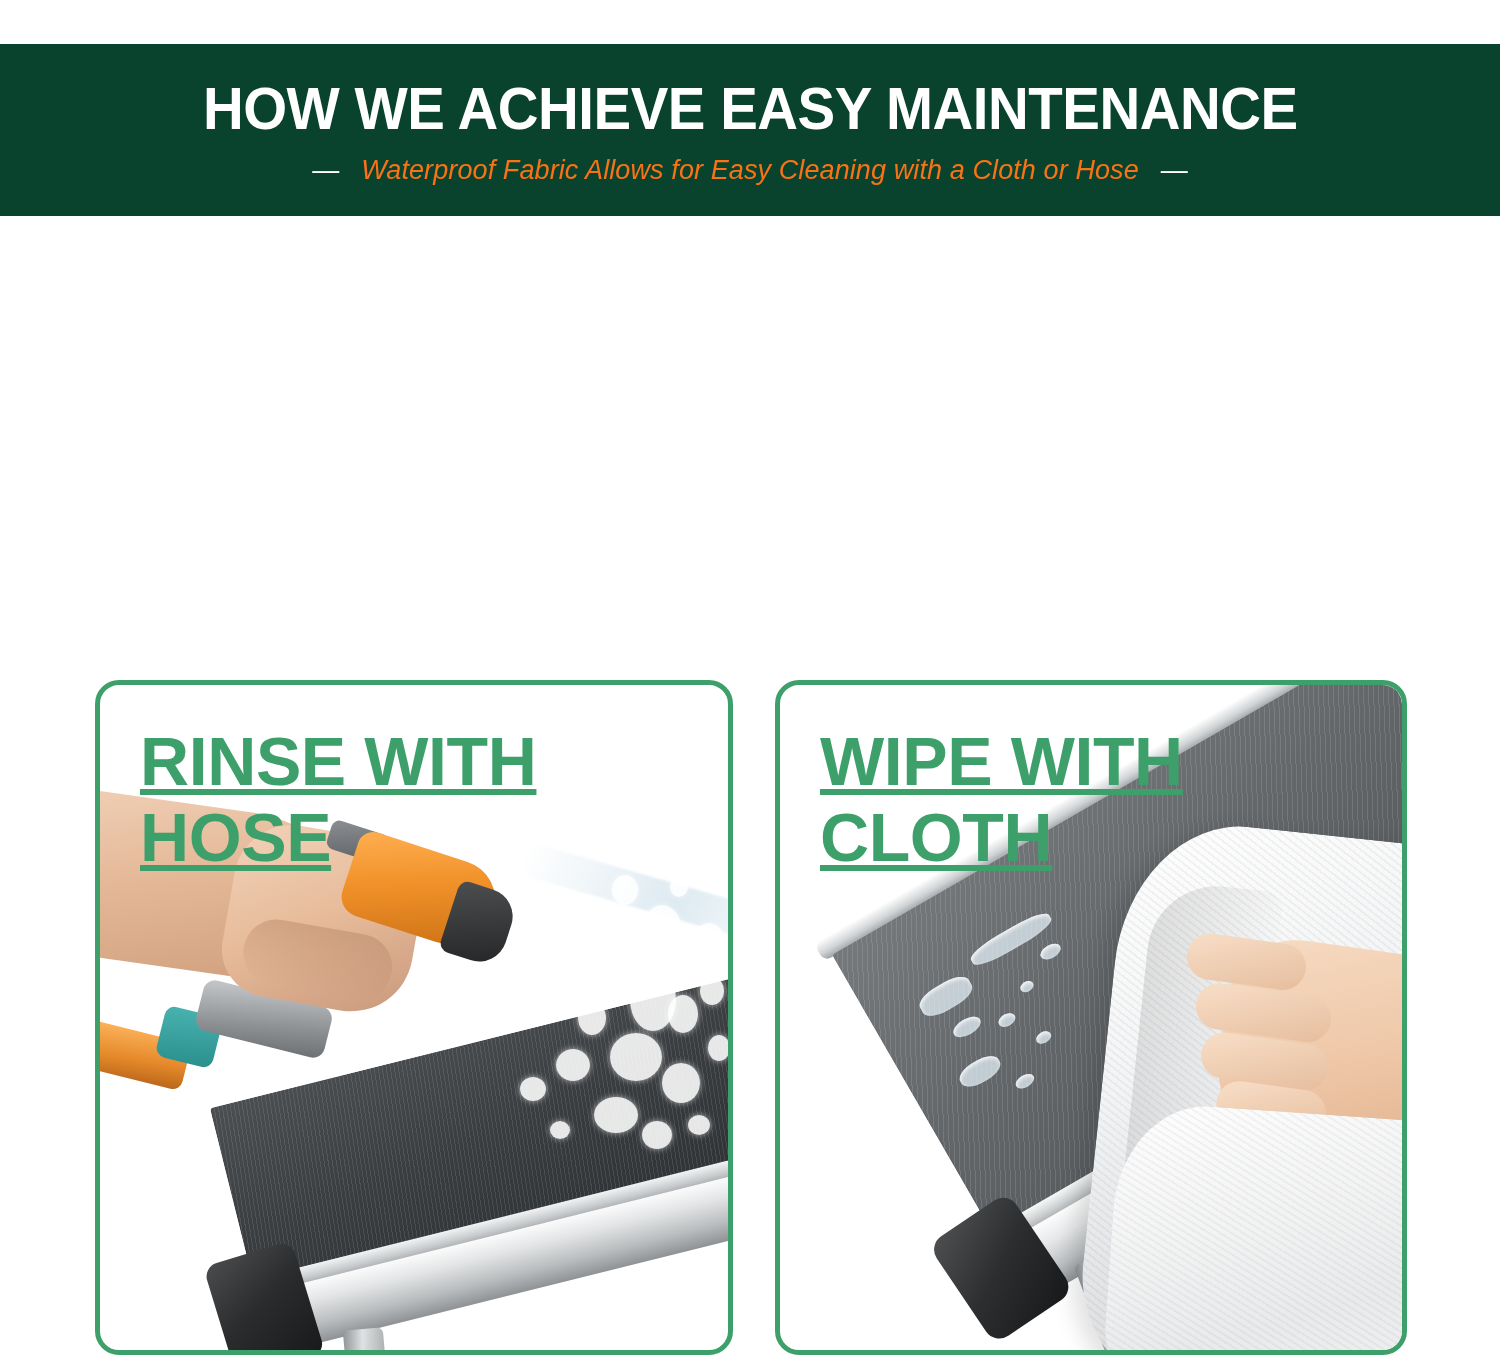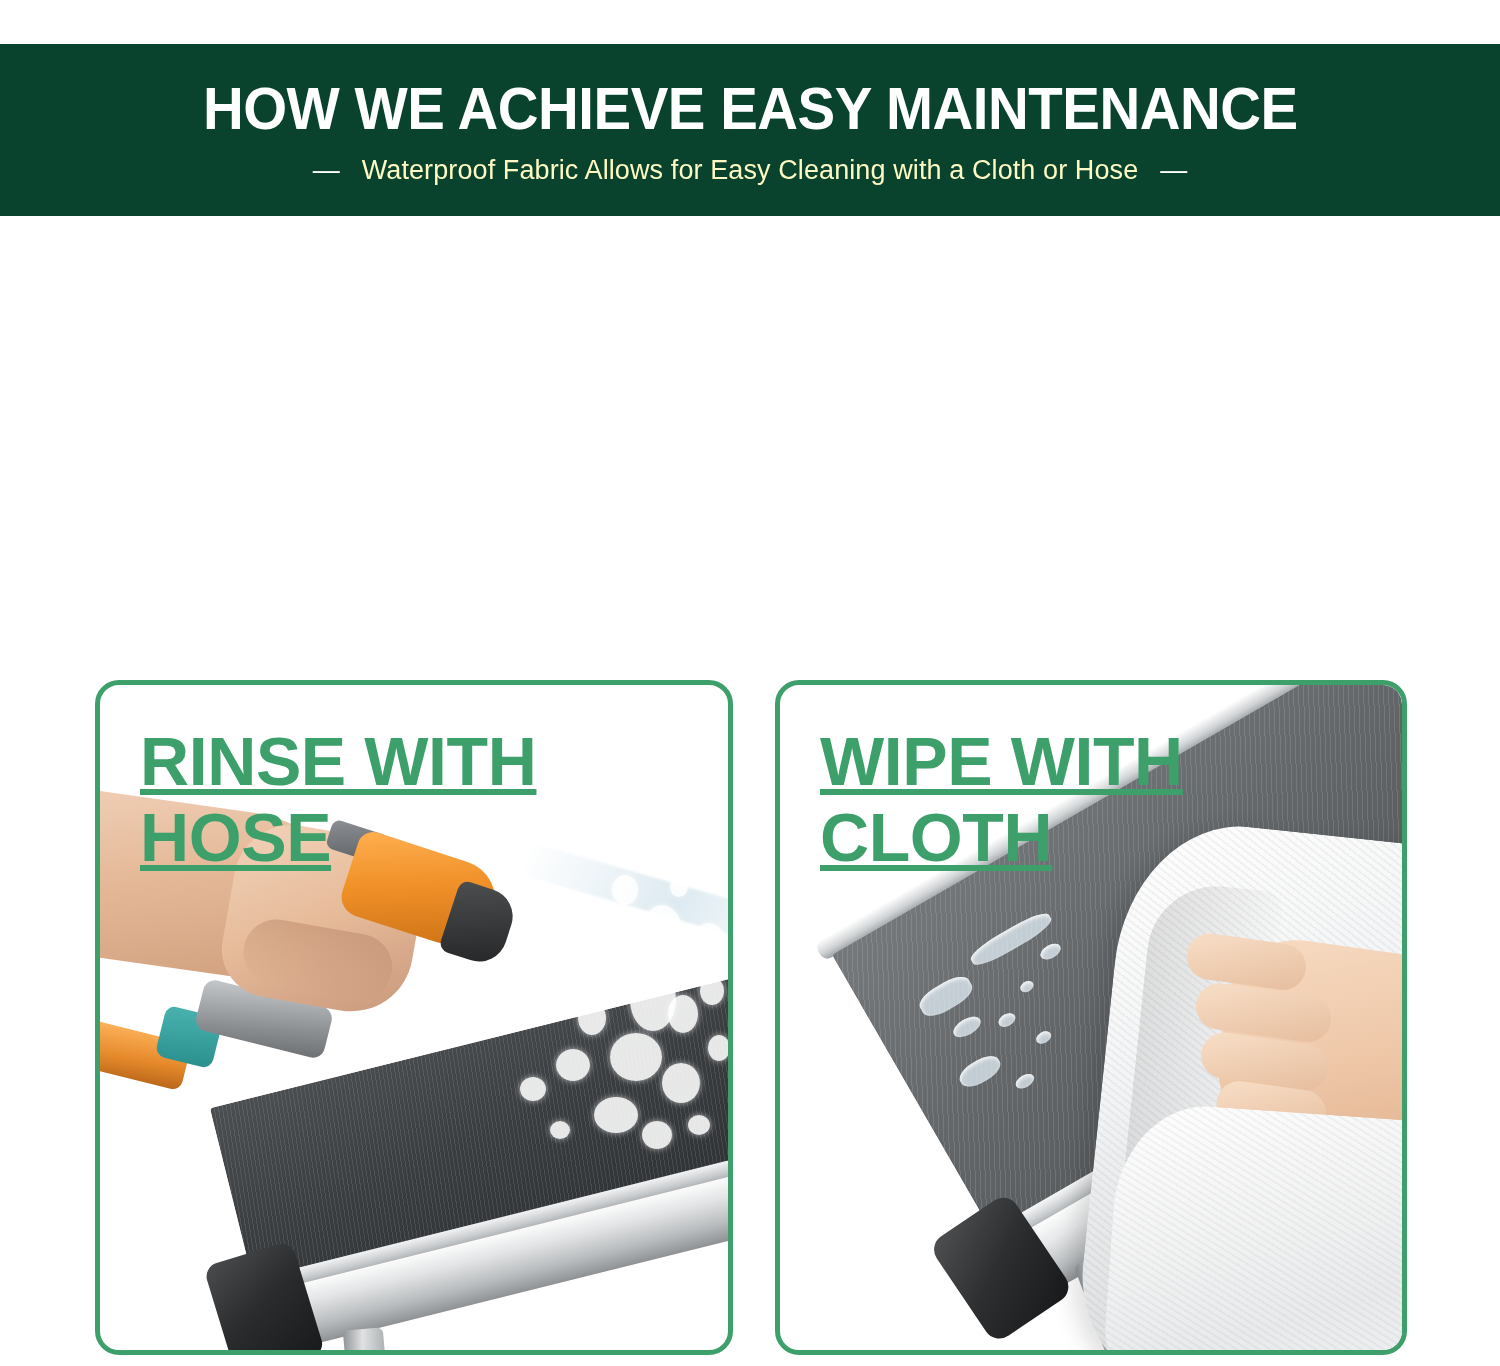--- a/index.html
+++ b/index.html
@@ -49,25 +49,26 @@
     gap: 22px;
     margin-top: 16px;
   }
   .header-dash {
     color: #ffffff;
     font-size: 27px;
     line-height: 1;
     font-weight: 300;
   }
   .header-subtitle {
-    color: #fef9c3;
+    color: #f97316;
     font-size: 27px;
     font-weight: 400;
     letter-spacing: 0.1px;
     white-space: nowrap;
+    font-style: italic;
   }
 
   
   .card {
     position: absolute;
     background: #ffffff;
     border: 5px solid #3DA06B;
     border-radius: 24px;
   }
 

